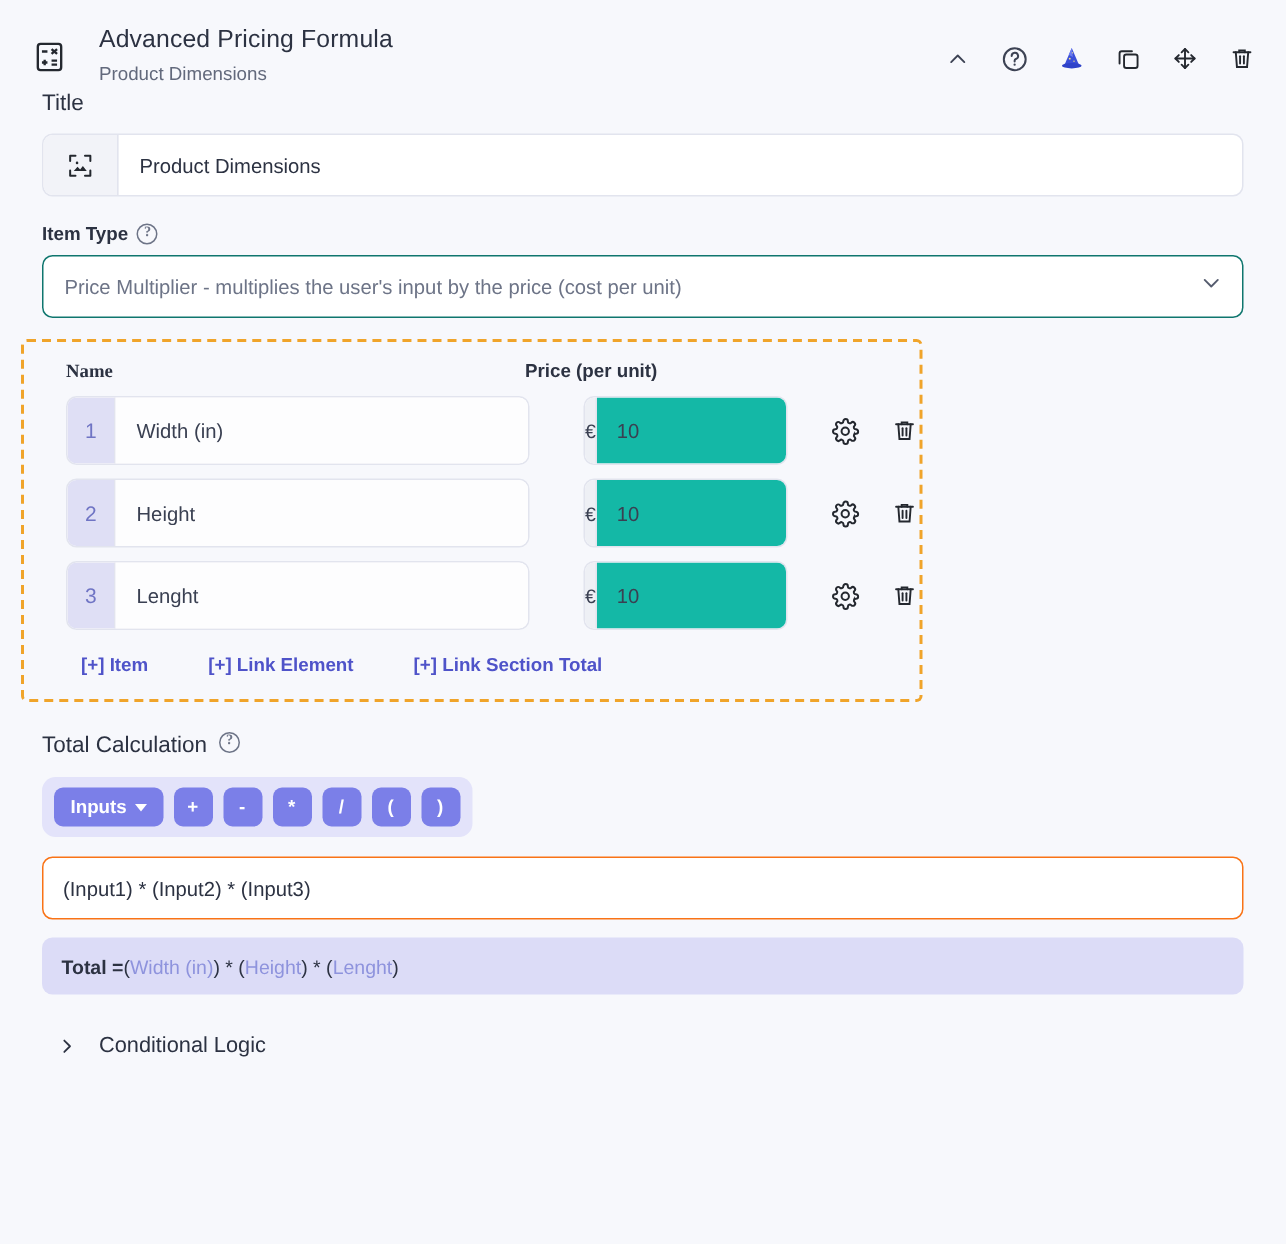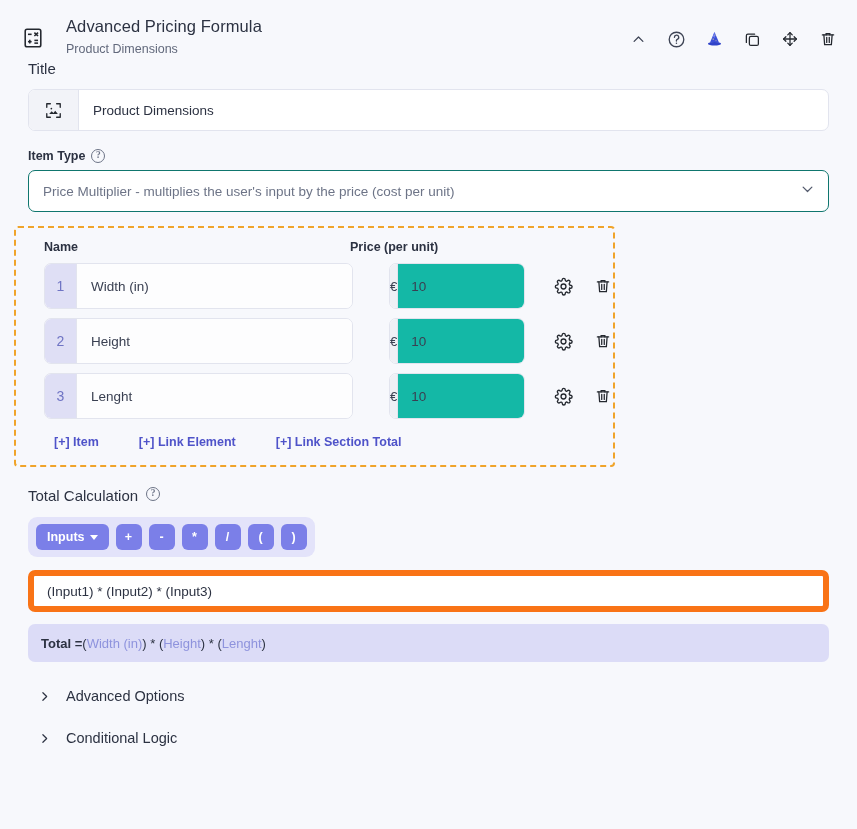--- a/index.html
+++ b/index.html
@@ -149,21 +149,21 @@
     background: transparent;
   }
 
   .items-head {
     display: flex;
     font-size: 12.5px;
     font-weight: 700;
     color: #2c3242;
     margin-bottom: 9px;
   }
-  .head-name { width: 306px; }
+  .head-name { width: 306px; font-family: Liberation Serif, serif; }
   .head-price { }
 
   .item-row {
     display: flex;
     align-items: center;
     margin-bottom: 9px;
   }
 
   .num-group {
     display: flex;
@@ -286,21 +286,21 @@
     border-left: 4px solid transparent;
     border-right: 4px solid transparent;
     border-top: 5px solid #fff;
     display: inline-block;
   }
 
   .formula-input {
     margin-top: 13px;
     height: 42px;
     width: 100%;
-    border: 6px solid #f97316;
+    border: 1px solid #f97316;
     border-radius: 7px;
     background: #fff;
     font-size: 13.5px;
     color: #2c3242;
     padding: 0 13px;
     outline: none;
     font-family: "Liberation Sans", sans-serif;
   }
 
   .total-bar {
@@ -557,28 +557,20 @@
   <input class="formula-input" readonly="" value="(Input1) * (Input2) * (Input3)" style="">
 
   <div class="total-bar">
     <b>Total = </b>
     <span>
       <span>(</span><span class="tvar">Width (in)</span><span>) * (</span><span class="tvar">Height</span><span>) * (</span><span class="tvar">Lenght</span><span>)</span>
     </span>
   </div>
 
   
-  <div class="accordion">
-    <span class="acc-chev">
-      <svg width="13" height="13" viewBox="0 0 24 24" fill="none" stroke="#2c3242" stroke-width="2.2" stroke-linecap="round" stroke-linejoin="round">
-          <polyline points="9 5 16 12 9 19"></polyline>
-        </svg>
-    </span>
-    <span>Advanced Options</span>
-  </div>
 
   <div class="accordion">
     <span class="acc-chev">
       <svg width="13" height="13" viewBox="0 0 24 24" fill="none" stroke="#2c3242" stroke-width="2.2" stroke-linecap="round" stroke-linejoin="round">
           <polyline points="9 5 16 12 9 19"></polyline>
         </svg>
     </span>
     <span>Conditional Logic</span>
   </div>
 

